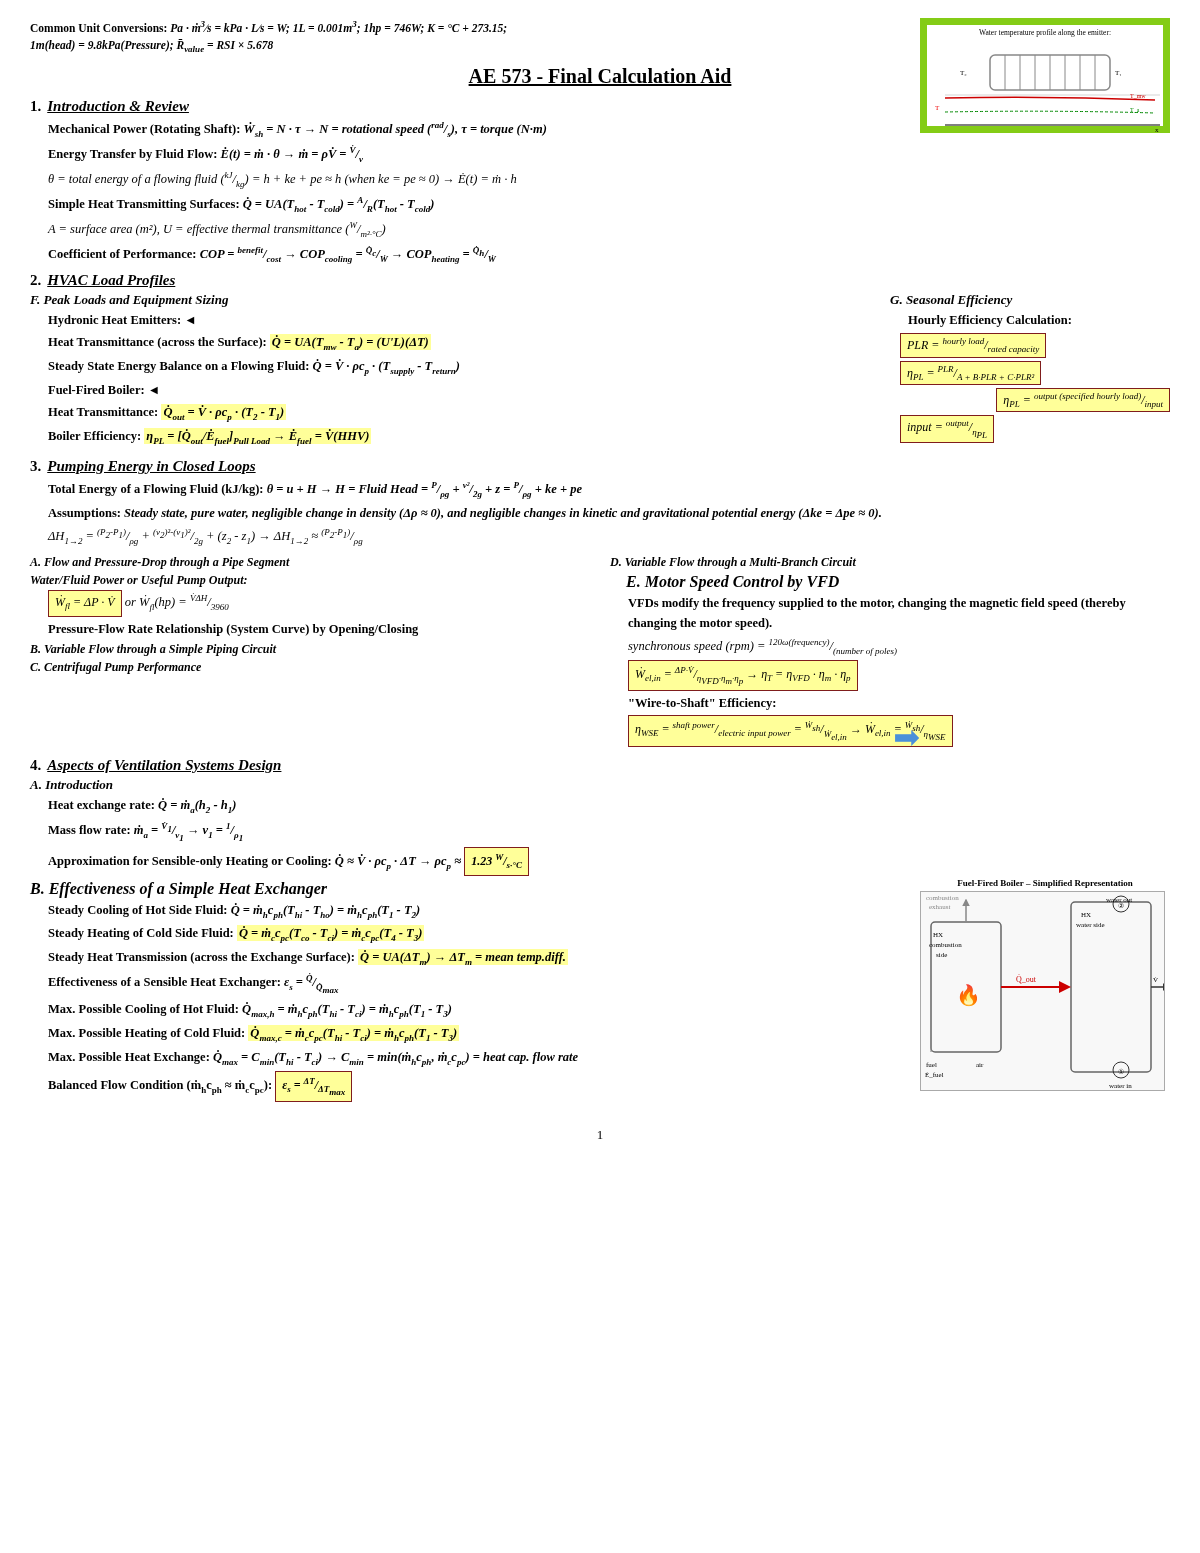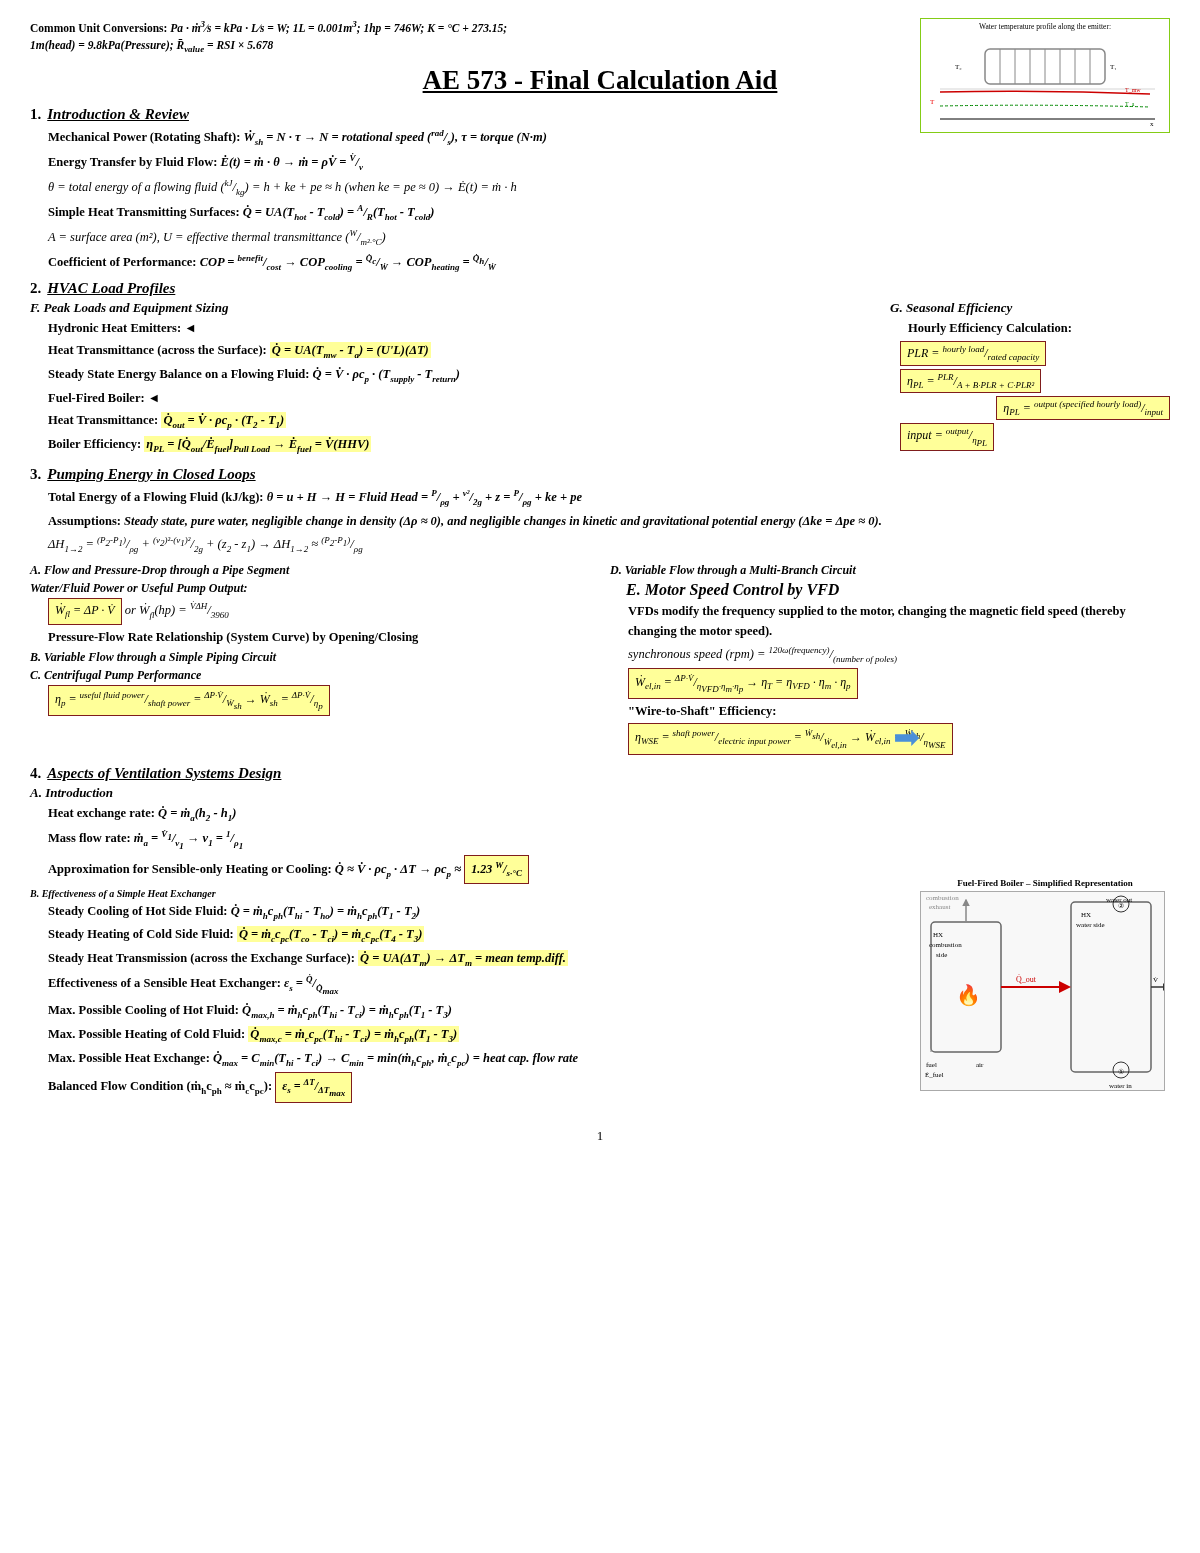--- a/index.html
+++ b/index.html
@@ -37,21 +37,21 @@
       font-size: 12.5px;
       line-height: 1.6;
     }
     .bold { font-weight: bold; }
   </style>
 </head>
 <body>
 
 <div style="position:relative;">
 
-  <div style="position:absolute; right:0; top:0; width:250px; height:115px; border:1px solid #84cc16; font-size:8px; padding:3px; background:#fff;">
+  <div style="position:absolute; right:0; top:0; width:250px; height:115px; border:7px solid #84cc16; font-size:8px; padding:3px; background:#fff;">
     <div style="font-size:7.5px; text-align:center; margin-bottom:3px;">Water temperature profile along the emitter:</div>
 
     <svg width="240" height="95" style="display:block; margin:0 auto;">
 
       <rect x="60" y="15" width="120" height="35" rx="5" fill="none" stroke="#888" stroke-width="1.5"></rect>
 
       <line x1="75" y1="15" x2="75" y2="50" stroke="#888" stroke-width="1"></line>
       <line x1="90" y1="15" x2="90" y2="50" stroke="#888" stroke-width="1"></line>
       <line x1="105" y1="15" x2="105" y2="50" stroke="#888" stroke-width="1"></line>
       <line x1="120" y1="15" x2="120" y2="50" stroke="#888" stroke-width="1"></line>
@@ -78,21 +78,21 @@
 
   <div style="max-width: 870px;">
     <div style="font-size:11.5px; font-weight:bold; line-height:1.5;">
       Common Unit Conversions: <em>Pa · ṁ<sup>3</sup>∕s = kPa · L∕s = W; 1L = 0.001m<sup>3</sup>; 1hp = 746W; K = °C + 273.15;</em>
     </div>
     <div style="font-size:11.5px; font-weight:bold; line-height:1.5;">
       <em>1m(head) = 9.8kPa(Pressure); R̄<sub>value</sub> = RSI × 5.678</em>
     </div>
   </div>
 
-  <h1 style="text-align:center; font-size:27px; font-weight:bold; text-decoration:underline; margin: 8px 0 10px 0; font-family:'Times New Roman',serif;">AE 573 - Final Calculation Aid</h1>
+  <h1 style="text-align:center; font-size:20px; font-weight:bold; text-decoration:underline; margin: 8px 0 10px 0; font-family:'Times New Roman',serif;">AE 573 - Final Calculation Aid</h1>
 
   <div>
     <div style="display:flex; align-items:baseline; gap:6px; margin-bottom:3px;">
       <span style="font-size:15px; font-weight:bold;">1.</span>
       <span style="font-size:15px; font-weight:bold; text-decoration:underline; font-style:italic;">Introduction &amp; Review</span>
     </div>
 
     <div class="formula-block bold">
       <strong>Mechanical Power (Rotating Shaft):</strong> <em>Ẇ<sub>sh</sub> = N · τ → N = rotational speed (<sup>rad</sup>/<sub>s</sub>), τ = torque (N·m)</em>
     </div>
@@ -218,23 +218,20 @@
           <em>Ẇ<sub>fl</sub>(hp) = <sup>V̇ΔH</sup>/<sub>3960</sub></em>
         </div>
 
         <div class="formula-block bold">
           <strong>Pressure-Flow Rate Relationship (System Curve) by Opening/Closing</strong>
         </div>
 
         <div style="font-style:italic; font-weight:bold; font-size:12px; margin:3px 0;">B.   Variable Flow through a Simple Piping Circuit</div>
         <div style="font-style:italic; font-weight:bold; font-size:12px; margin:2px 0;">C.   Centrifugal Pump Performance</div>
 
-        <div class="formula-block">
-          <span class="highlighted-box"><em>η<sub>p</sub> = <sup>useful fluid power</sup>/<sub>shaft power</sub> = <sup>ΔP·V̇</sup>/<sub>Ẇ<sub>sh</sub></sub> → Ẇ<sub>sh</sub> = <sup>ΔP·V̇</sup>/<sub>η<sub>p</sub></sub></em></span>
-        </div>
       </div>
 
       <div>
         <div style="font-style:italic; font-weight:bold; font-size:12px; margin:3px 0;">D.   Variable Flow through a Multi-Branch Circuit</div>
         <div style="font-style:italic; font-weight:bold; font-size:16px; margin:2px 16px;">E.   Motor Speed Control by VFD</div>
 
         <div class="formula-block bold">
           <strong>VFDs modify the frequency supplied to the motor, changing the magnetic field speed (thereby changing the motor speed).</strong>
         </div>
 
@@ -324,21 +321,21 @@
       </div>
 
       <div class="formula-block bold">
         <strong>Mass flow rate:</strong> <em>ṁ<sub>a</sub> = <sup>V̇<sub>1</sub></sup>/<sub>v<sub>1</sub></sub> → v<sub>1</sub> = <sup>1</sup>/<sub>ρ<sub>1</sub></sub></em>
       </div>
 
       <div class="formula-block bold">
         <strong>Approximation for Sensible-only Heating or Cooling:</strong> <em>Q̇ ≈ V̇ · ρc<sub>p</sub> · ΔT → ρc<sub>p</sub> ≈ </em><span class="highlighted-box"><em>1.23 <sup>W</sup>/<sub>s·°C</sub></em></span>
       </div>
 
-      <div style="font-style:italic; font-weight:bold; font-size:10px; margin:4px 0 2px 0;">B.    Effectiveness of a Simple Heat Exchanger</div>
+      <div style="font-style:italic; font-weight:bold; font-size:16px; margin:4px 0 2px 0;">B.    Effectiveness of a Simple Heat Exchanger</div>
 
       <div class="formula-block bold">
         <strong>Steady Cooling of Hot Side Fluid:</strong> <em>Q̇ = ṁ<sub>h</sub>c<sub>ph</sub>(T<sub>hi</sub> - T<sub>ho</sub>) = ṁ<sub>h</sub>c<sub>ph</sub>(T<sub>1</sub> - T<sub>2</sub>)</em>
       </div>
 
       <div class="formula-block bold">
         <strong>Steady Heating of Cold Side Fluid:</strong> <span class="highlight"><em>Q̇ = ṁ<sub>c</sub>c<sub>pc</sub>(T<sub>co</sub> - T<sub>ci</sub>) = ṁ<sub>c</sub>c<sub>pc</sub>(T<sub>4</sub> - T<sub>3</sub>)</em></span>
       </div>
 
       <div class="formula-block bold">

